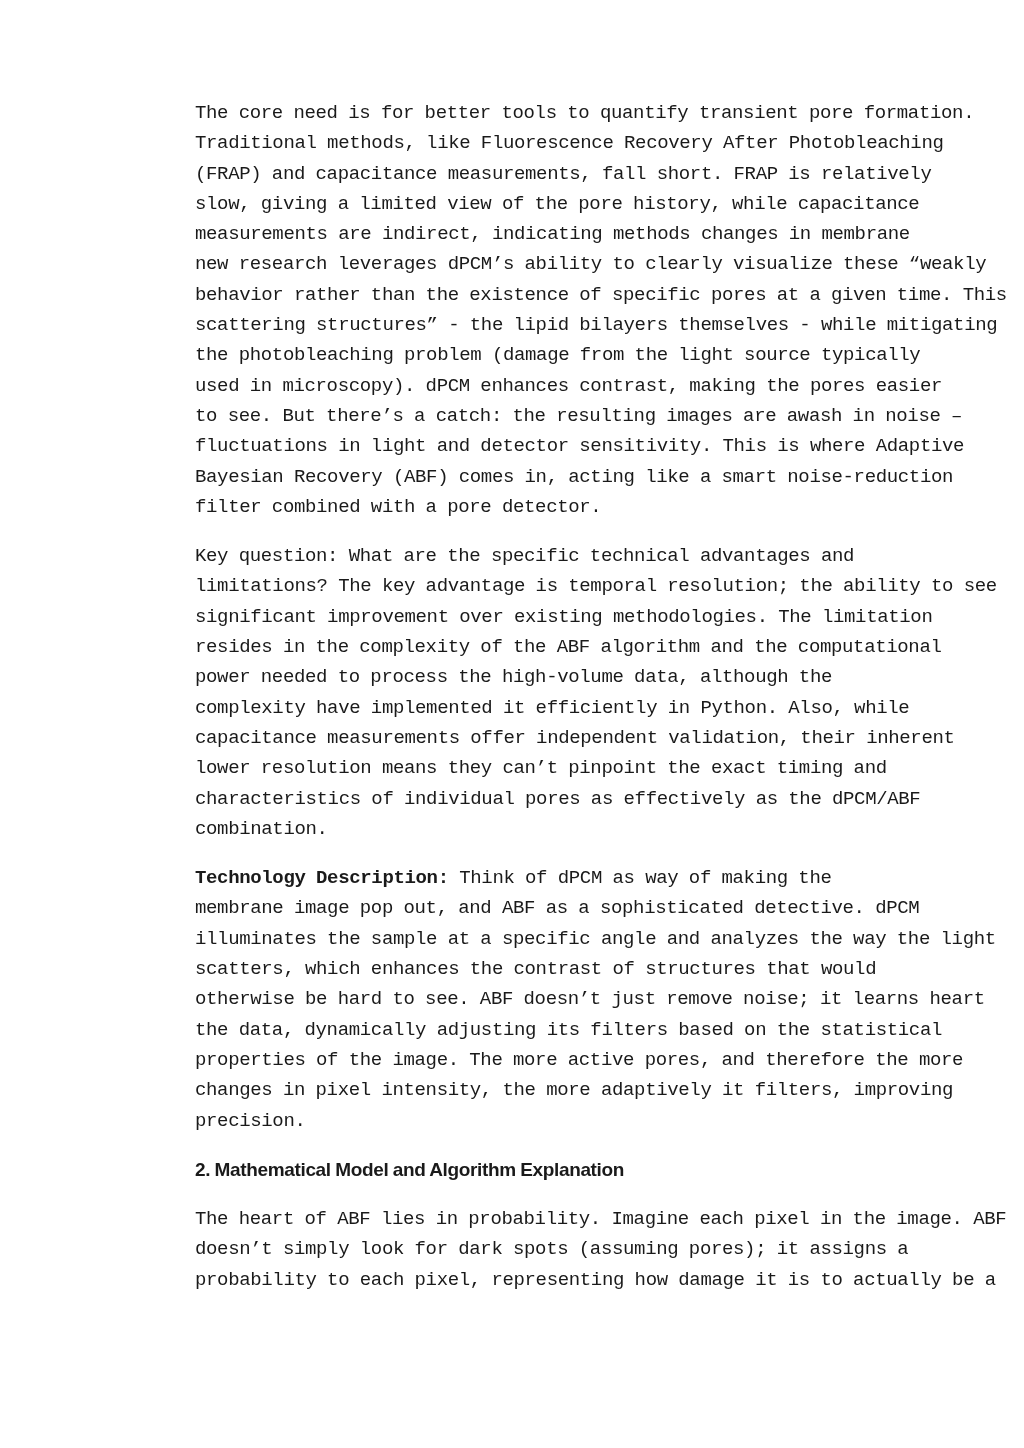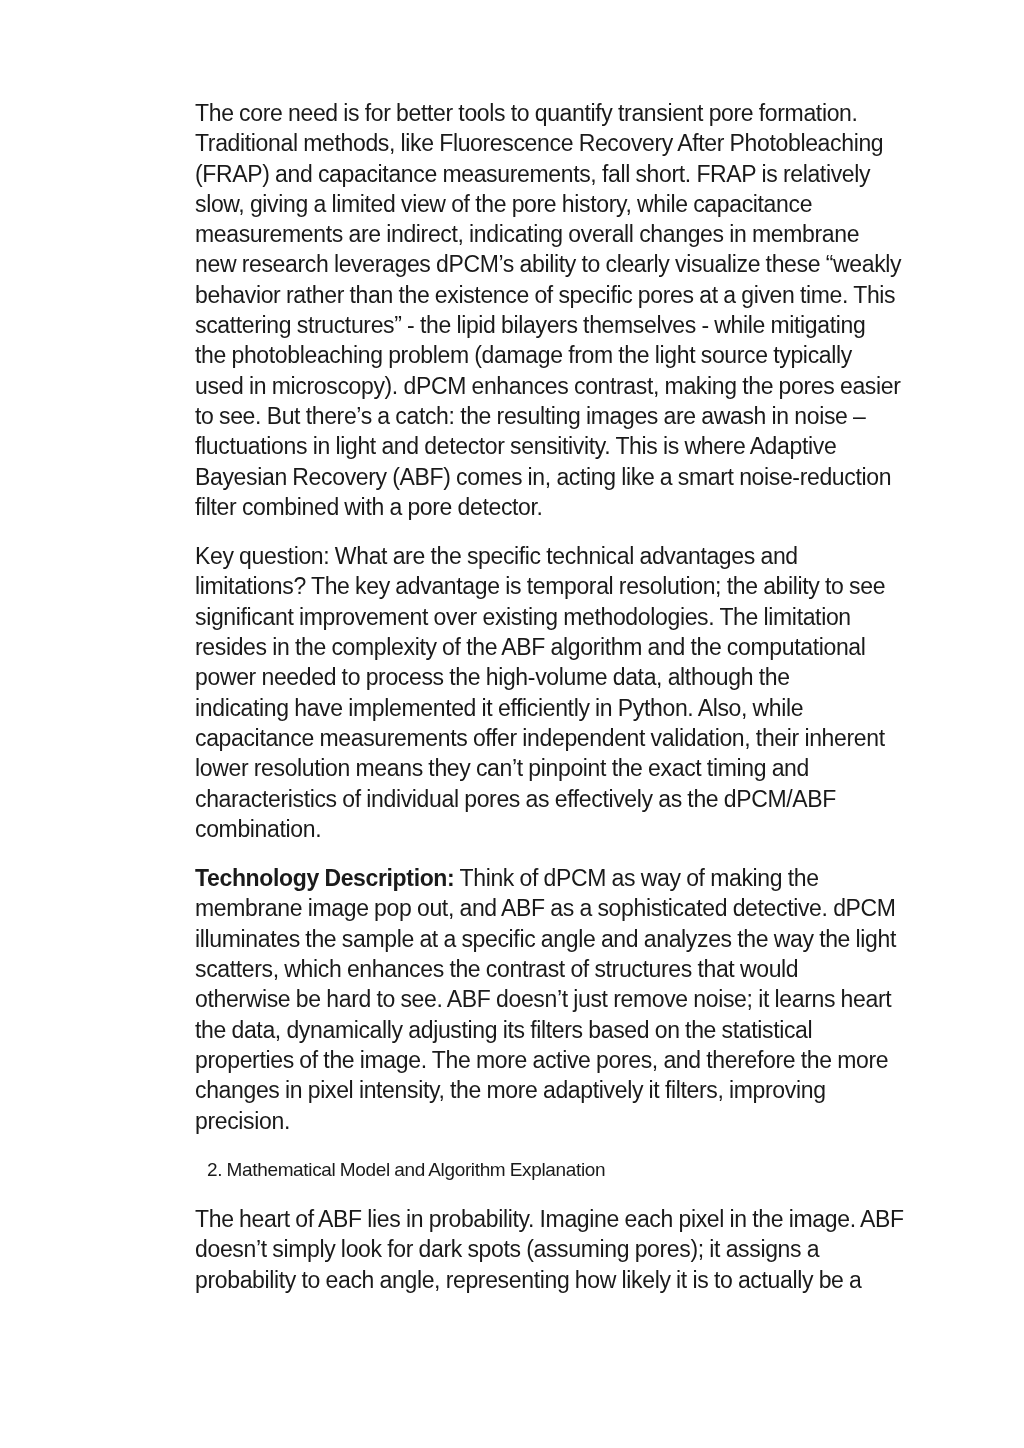--- a/index.html
+++ b/index.html
@@ -16,70 +16,71 @@
       color: #1a1a1a;
     }
     .page {
       position: absolute;
       left: 195px;
       top: 98px;
       width: 640px;
     }
     .para {
       margin: 0 0 19px 0;
-      font-size: 23px;
+      font-size: 19px;
       line-height: 30.3px;
       letter-spacing: -0.35px;
       word-spacing: -0.5px;
+      font-family: Liberation Mono, monospace;
     }
     .line {
       display: block;
       white-space: nowrap;
     }
     .bold {
       font-weight: bold;
     }
     .heading {
-      margin: 0 0 19px 12px;
+      margin: 0 0 19px 0;
       font-size: 19px;
       line-height: 30.3px;
-      font-weight: normal;
+      font-weight: bold;
       letter-spacing: -0.35px;
       word-spacing: -0.5px;
     }
   </style>
 </head>
 <body>
 
 <div class="page">
 
   <p class="para">
     <span class="line">The core need is for better tools to quantify transient pore formation.</span>
     <span class="line">Traditional methods, like Fluorescence Recovery After Photobleaching</span>
     <span class="line">(FRAP) and capacitance measurements, fall short. FRAP is relatively</span>
     <span class="line">slow, giving a limited view of the pore history, while capacitance</span>
-    <span class="line">measurements are indirect, indicating overall changes in membrane</span>
+    <span class="line">measurements are indirect, indicating methods changes in membrane</span>
     <span class="line">new research leverages dPCM’s ability to clearly visualize these “weakly</span>
     <span class="line">behavior rather than the existence of specific pores at a given time. This</span>
     <span class="line">scattering structures” - the lipid bilayers themselves - while mitigating</span>
     <span class="line">the photobleaching problem (damage from the light source typically</span>
     <span class="line">used in microscopy). dPCM enhances contrast, making the pores easier</span>
     <span class="line">to see. But there’s a catch: the resulting images are awash in noise –</span>
     <span class="line">fluctuations in light and detector sensitivity. This is where Adaptive</span>
     <span class="line">Bayesian Recovery (ABF) comes in, acting like a smart noise-reduction</span>
     <span class="line">filter combined with a pore detector.</span>
   </p>
 
   <p class="para">
     <span class="line">Key question: What are the specific technical advantages and</span>
     <span class="line">limitations? The key advantage is temporal resolution; the ability to see</span>
     <span class="line">significant improvement over existing methodologies. The limitation</span>
     <span class="line">resides in the complexity of the ABF algorithm and the computational</span>
     <span class="line">power needed to process the high-volume data, although the</span>
-    <span class="line">indicating have implemented it efficiently in Python. Also, while</span>
+    <span class="line">complexity have implemented it efficiently in Python. Also, while</span>
     <span class="line">capacitance measurements offer independent validation, their inherent</span>
     <span class="line">lower resolution means they can’t pinpoint the exact timing and</span>
     <span class="line">characteristics of individual pores as effectively as the dPCM/ABF</span>
     <span class="line">combination.</span>
   </p>
 
   <p class="para">
     <span class="line"><span class="bold">Technology Description:</span><span> Think of dPCM as way of making the</span></span>
     <span class="line">membrane image pop out, and ABF as a sophisticated detective. dPCM</span>
     <span class="line">illuminates the sample at a specific angle and analyzes the way the light</span>
@@ -89,16 +90,16 @@
     <span class="line">properties of the image. The more active pores, and therefore the more</span>
     <span class="line">changes in pixel intensity, the more adaptively it filters, improving</span>
     <span class="line">precision.</span>
   </p>
 
   <h2 class="heading">2. Mathematical Model and Algorithm Explanation</h2>
 
   <p class="para">
     <span class="line">The heart of ABF lies in probability. Imagine each pixel in the image. ABF</span>
     <span class="line">doesn’t simply look for dark spots (assuming pores); it assigns a</span>
-    <span class="line">probability to each angle, representing how likely it is to actually be a</span>
+    <span class="line">probability to each pixel, representing how damage it is to actually be a</span>
   </p>
 
 </div>
 
 </body></html>

